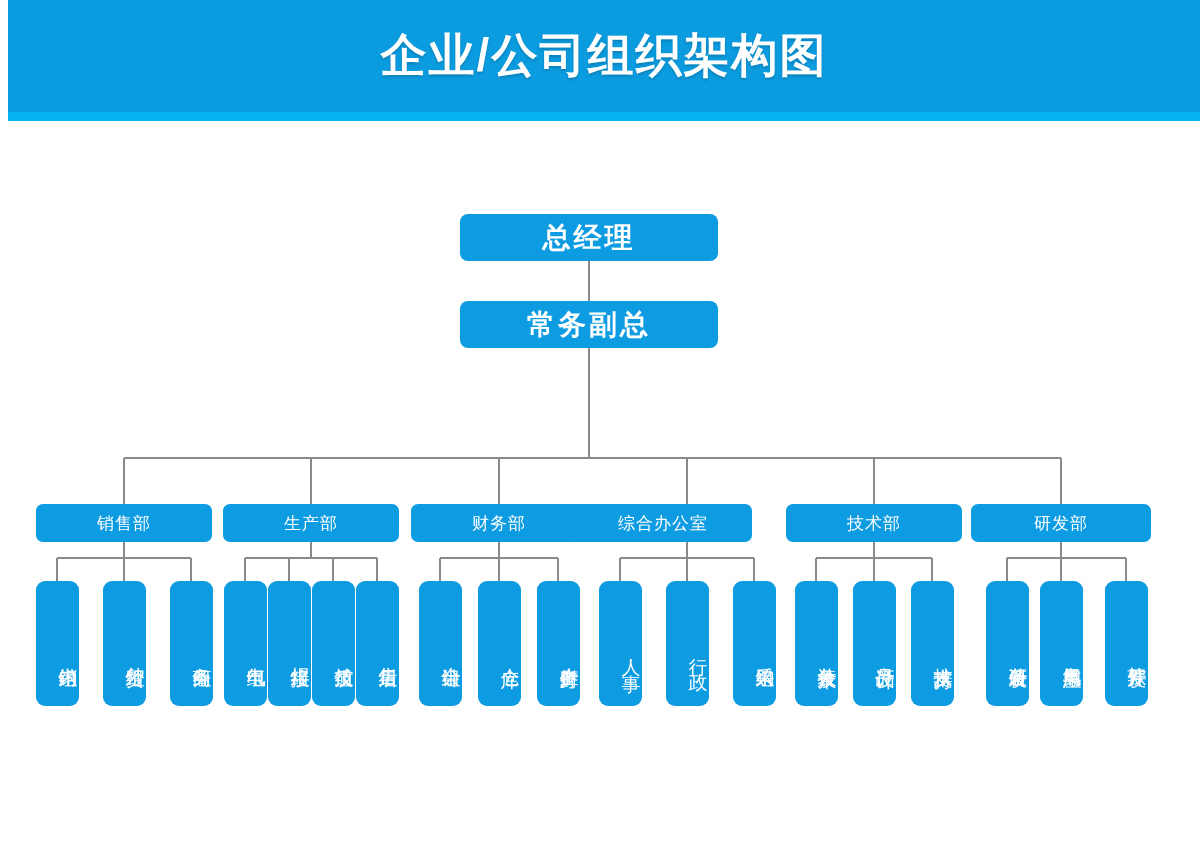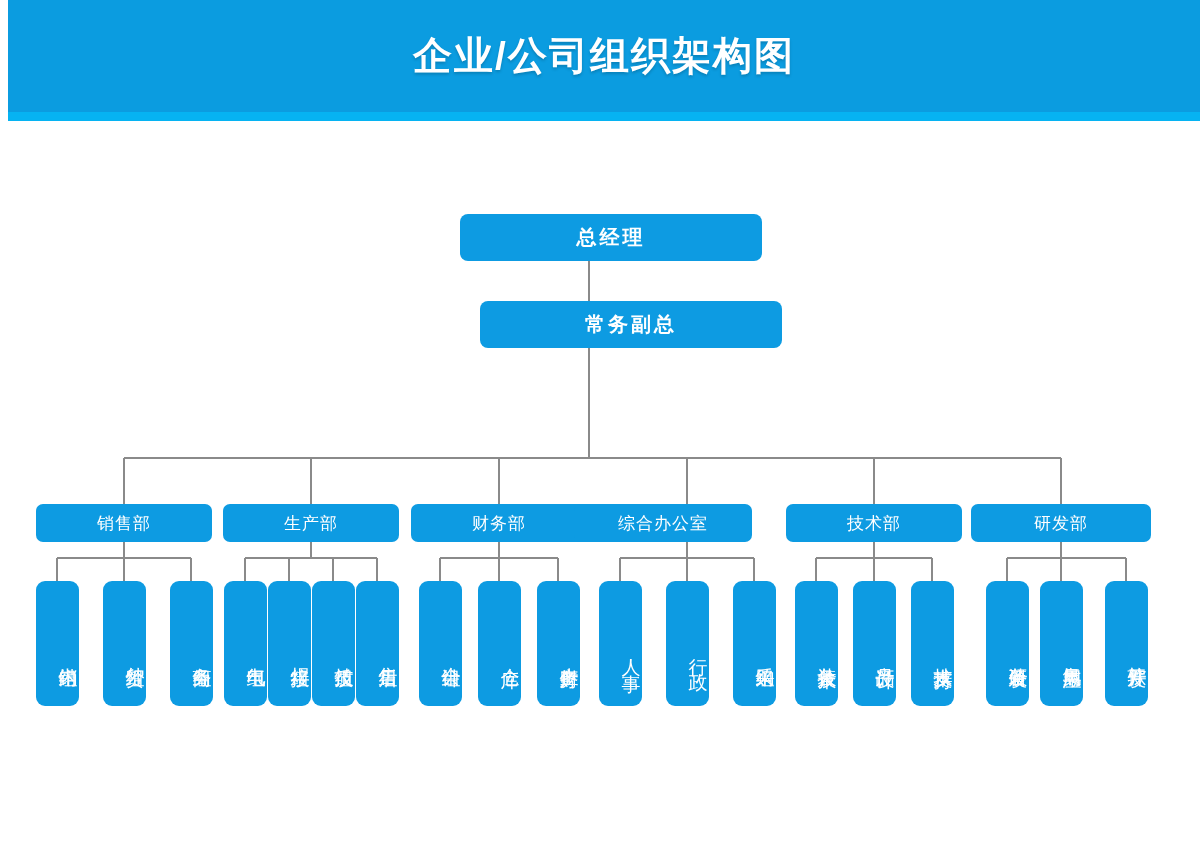--- a/index.html
+++ b/index.html
@@ -38,21 +38,21 @@
   .banner-title {
     position: absolute;
     left: 0;
     top: 0;
     width: 1192px;
     height: 112px;
     display: flex;
     align-items: center;
     justify-content: center;
     color: #ffffff;
-    font-size: 39px;
+    font-size: 46px;
     font-weight: bold;
     letter-spacing: 2px;
     text-shadow: 0 2px 3px rgba(0,0,0,0.18);
     white-space: nowrap;
   }
 
   
   .canvas {
     position: absolute;
     left: 0;
@@ -76,23 +76,23 @@
     border-radius: 7px;
     color: #ffffff;
     display: flex;
     align-items: center;
     justify-content: center;
     box-sizing: border-box;
     text-align: center;
     white-space: nowrap;
   }
   .node.top {
-    width: 302px;
+    width: 258px;
     height: 47px;
-    font-size: 20px;
+    font-size: 28px;
     font-weight: bold;
     letter-spacing: 3px;
     border-radius: 8px;
   }
   .node.dept {
     height: 38px;
     font-size: 17px;
     font-weight: normal;
     letter-spacing: 1px;
     border-radius: 7px;
@@ -176,21 +176,21 @@
         <line x1="1061" y1="420" x2="1061" y2="437"></line>
         <line x1="1007" y1="437" x2="1126" y2="437"></line>
         <line x1="1007" y1="437" x2="1007" y2="460"></line>
         <line x1="1061" y1="437" x2="1061" y2="460"></line>
         <line x1="1126" y1="437" x2="1126" y2="460"></line>
       </g>
     </svg>
 
     <div class="node top" style="left:460px; top:93px;">总经理</div>
 
-    <div class="node top" style="left:460px; top:180px;margin-left:20px;">常务副总</div>
+    <div class="node top" style="left:460px; top:180px;">常务副总</div>
 
     <div class="node dept" style="left:36px; top:383px; width:176px;">销售部</div>
     <div class="node dept" style="left:411px; top:383px; width:176px;">财务部</div>
     <div class="node dept" style="left:223px; top:383px; width:176px;">生产部</div>
     <div class="node dept" style="left:574px; top:383px; width:178px;">综合办公室</div>
     <div class="node dept" style="left:786px; top:383px; width:176px;">技术部</div>
     <div class="node dept" style="left:971px; top:383px; width:180px;">研发部</div>
 
     <div class="node leaf" style="left:36px; top:460px;">内销组</div>
     <div class="node leaf" style="left:103px; top:460px;">外贸组</div>

